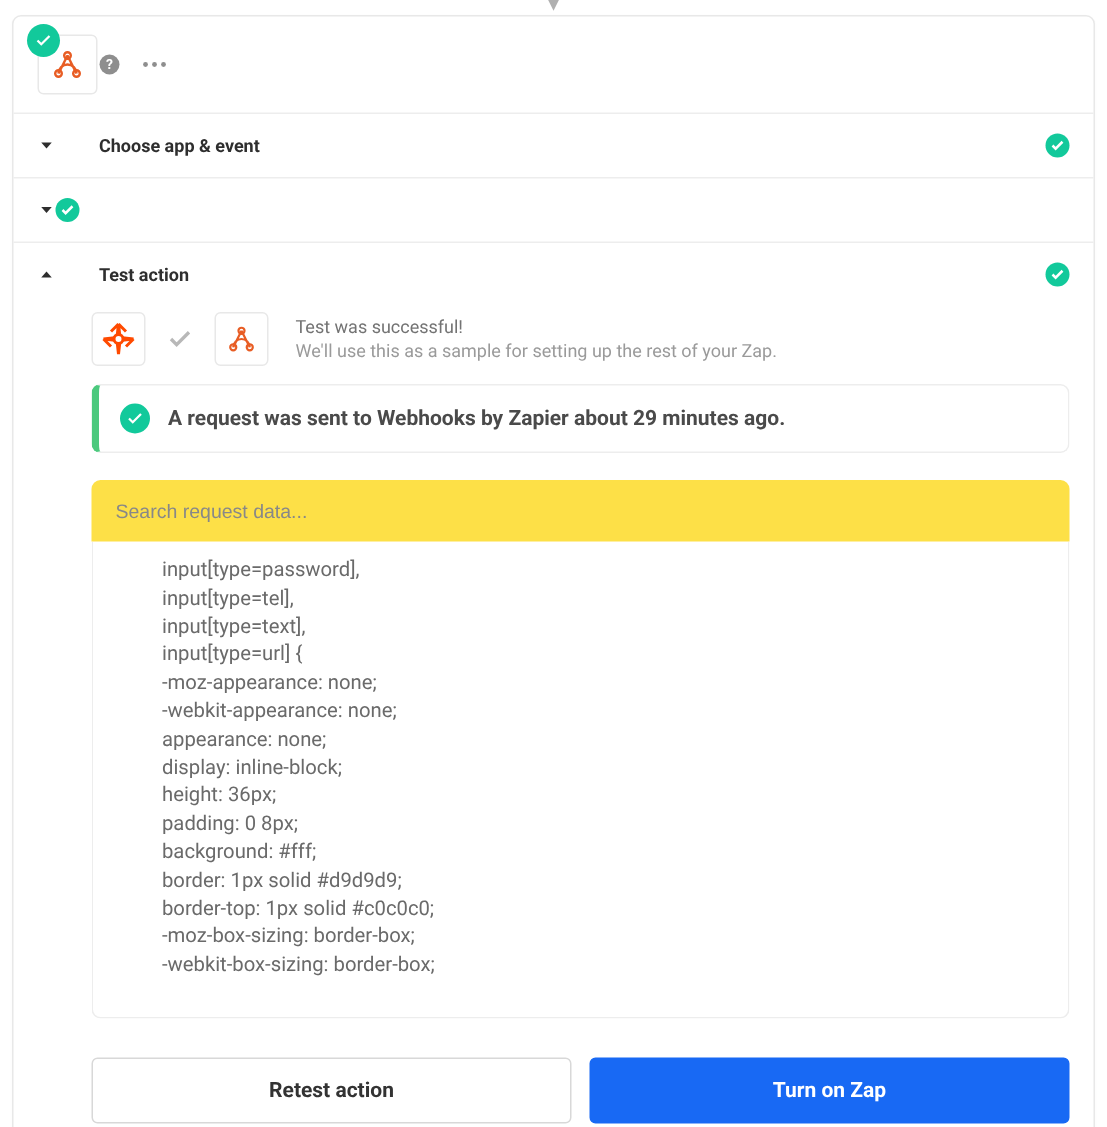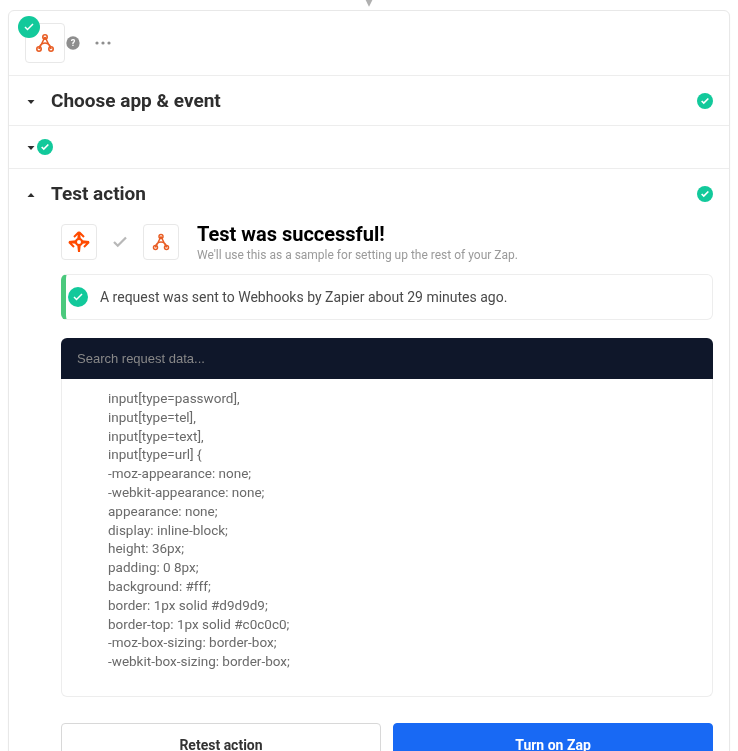--- a/index.html
+++ b/index.html
@@ -50,59 +50,60 @@
     .help-icon, .more-icon { display: inline-flex; align-items: center; cursor: pointer; }
     .section-row {
       display: flex;
       align-items: center;
       padding: 13px 16px;
       border-top: 1px solid #ededed;
       position: relative;
       cursor: pointer;
     }
     .chevron { width: 12px; height: 12px; display: inline-block; flex-shrink: 0; }
-    .section-label { margin-left: 14px; font-weight: 700; color: #2e2e2e; flex: 1; font-size: 19px; }
+    .section-label { margin-left: 29px; font-weight: 700; color: #2e2e2e; flex: 1; font-size: 12px; }
     .status-dot {
       width: 16px; height: 16px; border-radius: 50%;
       background: #12c99b;
       display: flex; align-items: center; justify-content: center;
     }
     .status-dot svg { width: 10px; height: 10px; }
     .section-body { padding: 4px 16px 16px 52px; }
     .result-header { display: flex; align-items: center; gap: 8px; margin-bottom: 12px; }
     .zap-icon {
       width: 36px; height: 36px;
       border: 1px solid #e8e8e8;
       border-radius: 4px;
       display: flex; align-items: center; justify-content: center;
     }
     .check-gray { width: 18px; height: 18px; color: #b8b8b8; margin: 0 6px; }
     .result-text { margin-left: 10px; }
-    .result-title { font-size: 20px; color: #000000; font-weight: 700; }
+    .result-title { font-size: 12px; color: #737373; font-weight: 400; }
     .result-sub { font-size: 12px; color: #9a9a9a; margin-top: 2px; }
     .notice {
       display: flex;
       align-items: center;
       border: 1px solid #ededed;
       border-left: 5px solid #4bc97d;
       border-radius: 6px;
-      padding: 12px 2px;
+      padding: 12px 14px;
       margin-bottom: 18px;
+      font-weight: bold;
     }
     .notice-icon {
       width: 20px; height: 20px; border-radius: 50%;
       background: #12c99b;
       display: flex; align-items: center; justify-content: center;
       margin-right: 12px;
       flex-shrink: 0;
     }
     .notice-icon svg { width: 12px; height: 12px; }
     .notice-text { color: #4a4a4a; font-size: 14px; }
     .search-box {
-      background: #0f172a;
+      background: #fde047;
       border-radius: 6px 6px 0 0;
       padding: 12px 14px;
     }
     .search-input {
       width: 100%;
       border: none;
       background: transparent;
       font-size: 13px;
       color: #666;
       outline: none;

